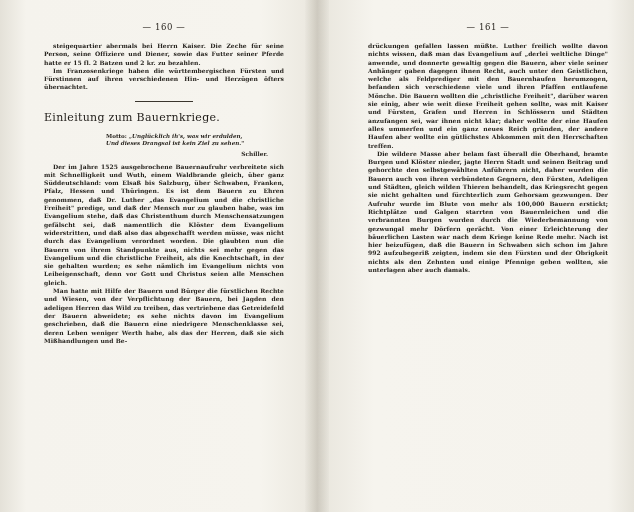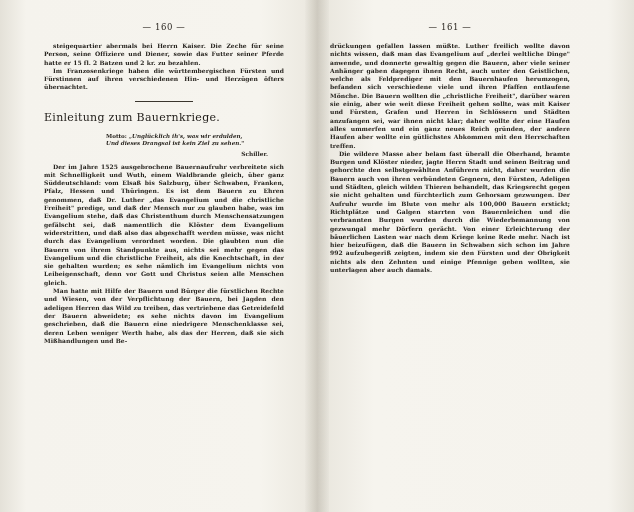--- a/index.html
+++ b/index.html
@@ -47,21 +47,21 @@
     background: linear-gradient(to right, rgba(120,112,96,0.02), rgba(110,102,86,0.22), rgba(120,112,96,0.03));
   }
   .col {
     position: absolute;
     top: 22px;
     width: 240px;
     height: 468px;
     box-sizing: border-box;
   }
   .col-left { left: 44px; }
-  .col-right { left: 330px; }
+  .col-right { left: 368px; }
 
   .folio {
     text-align: center;
     font-size: 8.5px;
     letter-spacing: 0.6px;
     color: #2b2722;
     margin-bottom: 10px;
     font-family: "DejaVu Serif", serif;
   }
 

